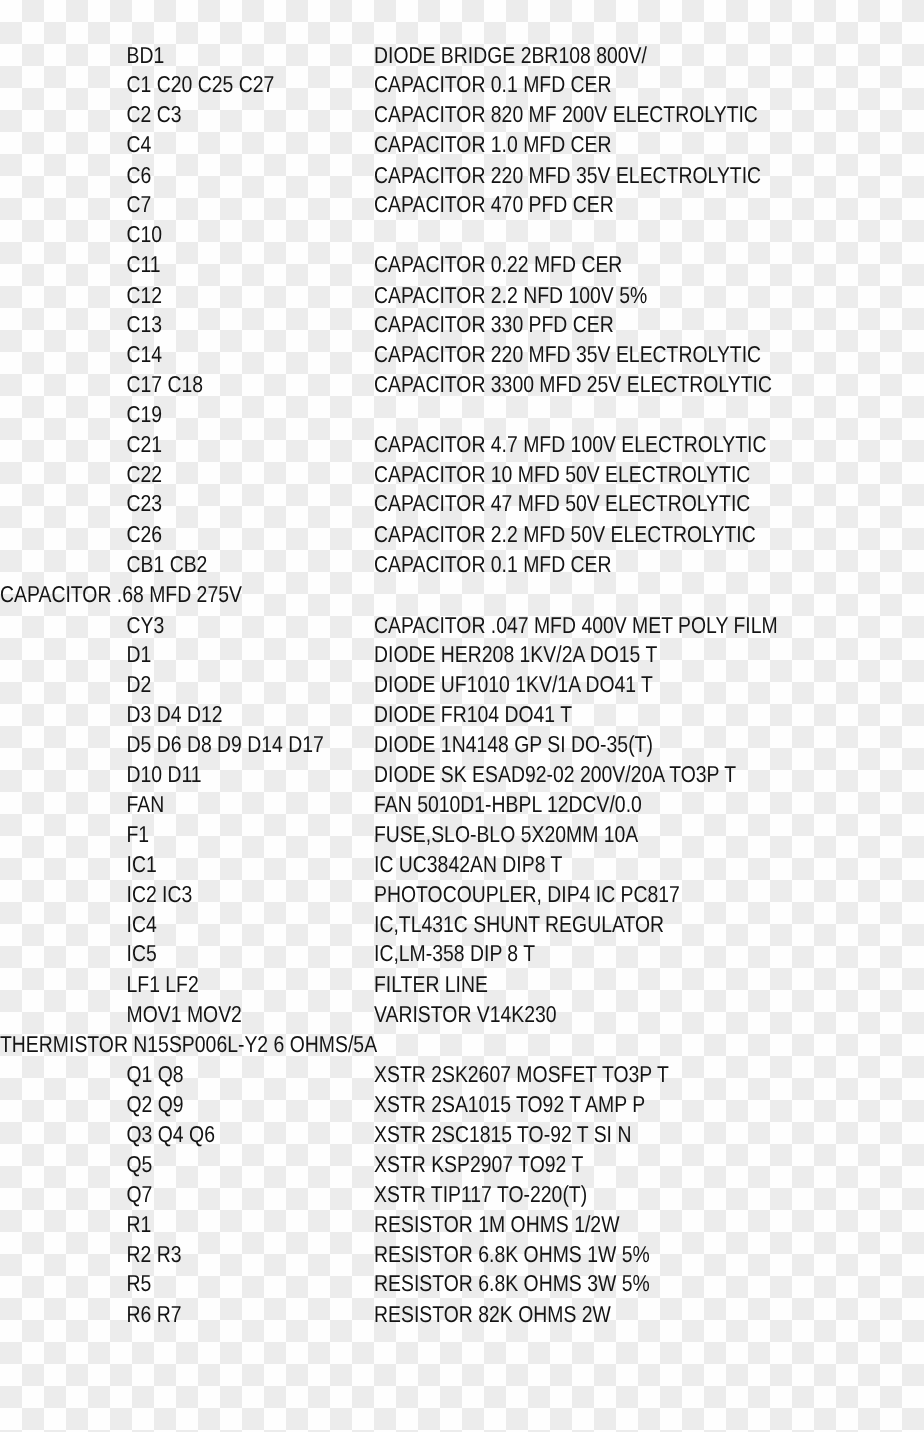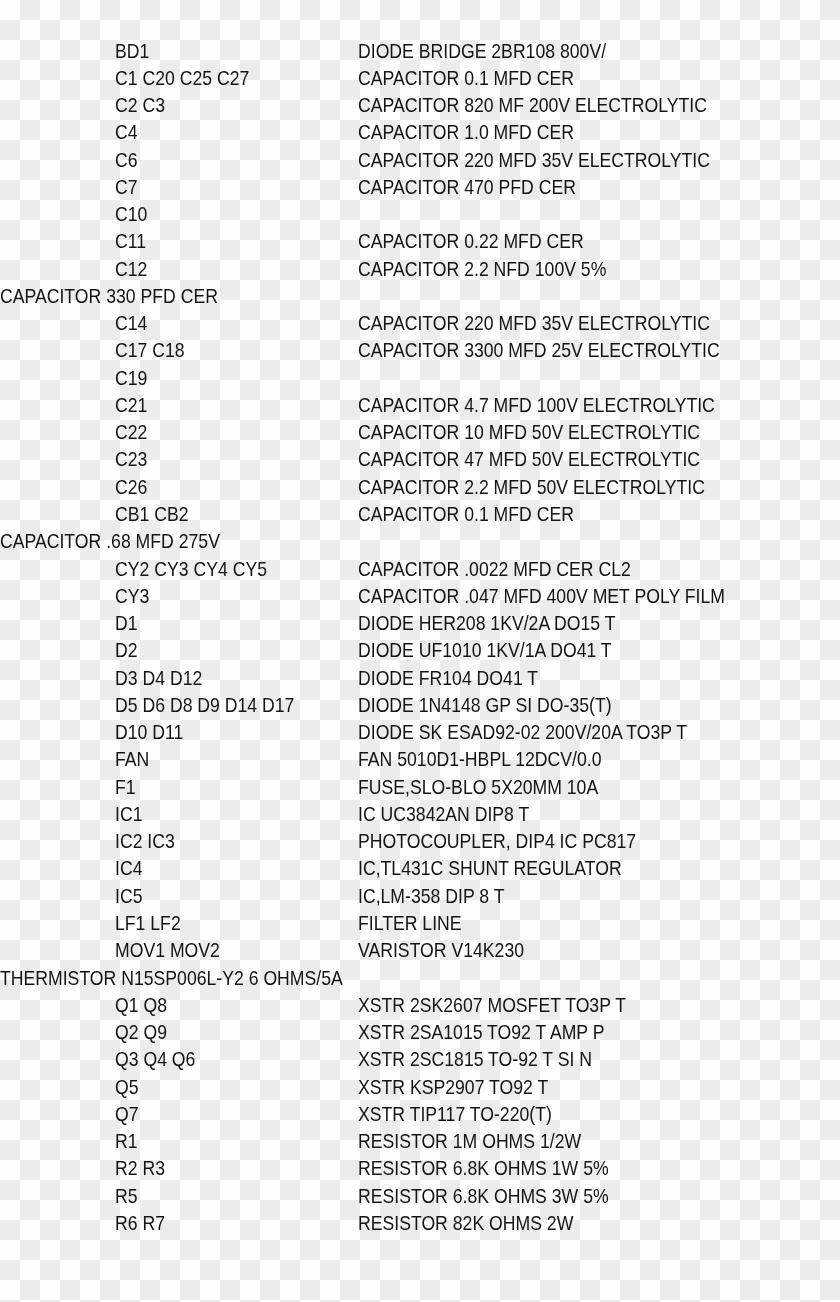--- a/index.html
+++ b/index.html
@@ -27,21 +27,20 @@
   }
   .row {
     display: flex;
     height: 27.27px;
     line-height: 27.27px;
     white-space: nowrap;
     font-family: "Liberation Sans", "DejaVu Sans", sans-serif;
     font-size: 21px;
     font-weight: 400;
     color: var(--text-color);
-    gap: 18px;
   }
   .row .cell {
     display: inline-block;
     transform: scaleX(0.84);
     transform-origin: 0 50%;
   }
   .ref-wrap {
     margin-left: 115px;
     width: 225px;
     flex: 0 0 auto;
@@ -84,20 +83,21 @@
       </div>
       <div class="row">
         <span class="ref-wrap"><span class="cell">C11</span></span>
         <span class="desc-wrap"><span class="cell">CAPACITOR 0.22 MFD CER</span></span>
       </div>
       <div class="row">
         <span class="ref-wrap"><span class="cell">C12</span></span>
         <span class="desc-wrap"><span class="cell">CAPACITOR 2.2 NFD 100V 5%</span></span>
       </div>
       <div class="row">
+        <span class="ref-wrap"><span class="cell">C13</span></span>
         <span class="desc-wrap"><span class="cell">CAPACITOR 330 PFD CER</span></span>
       </div>
       <div class="row">
         <span class="ref-wrap"><span class="cell">C14</span></span>
         <span class="desc-wrap"><span class="cell">CAPACITOR 220 MFD 35V ELECTROLYTIC</span></span>
       </div>
       <div class="row">
         <span class="ref-wrap"><span class="cell">C17 C18</span></span>
         <span class="desc-wrap"><span class="cell">CAPACITOR 3300 MFD 25V ELECTROLYTIC</span></span>
       </div>
@@ -119,24 +119,20 @@
       <div class="row">
         <span class="ref-wrap"><span class="cell">C26</span></span>
         <span class="desc-wrap"><span class="cell">CAPACITOR 2.2 MFD 50V ELECTROLYTIC</span></span>
       </div>
       <div class="row">
         <span class="ref-wrap"><span class="cell">CB1 CB2</span></span>
         <span class="desc-wrap"><span class="cell">CAPACITOR 0.1 MFD CER</span></span>
       </div>
       <div class="row">
         <span class="desc-wrap"><span class="cell">CAPACITOR .68 MFD 275V</span></span>
-      </div>
-      <div class="row">
-        <span class="ref-wrap"><span class="cell">CY2 CY3 CY4 CY5</span></span>
-        <span class="desc-wrap"><span class="cell">CAPACITOR .0022 MFD CER CL2</span></span>
       </div>
       <div class="row">
         <span class="ref-wrap"><span class="cell">CY3</span></span>
         <span class="desc-wrap"><span class="cell">CAPACITOR .047 MFD 400V MET POLY FILM</span></span>
       </div>
       <div class="row">
         <span class="ref-wrap"><span class="cell">D1</span></span>
         <span class="desc-wrap"><span class="cell">DIODE HER208 1KV/2A DO15 T</span></span>
       </div>
       <div class="row">

